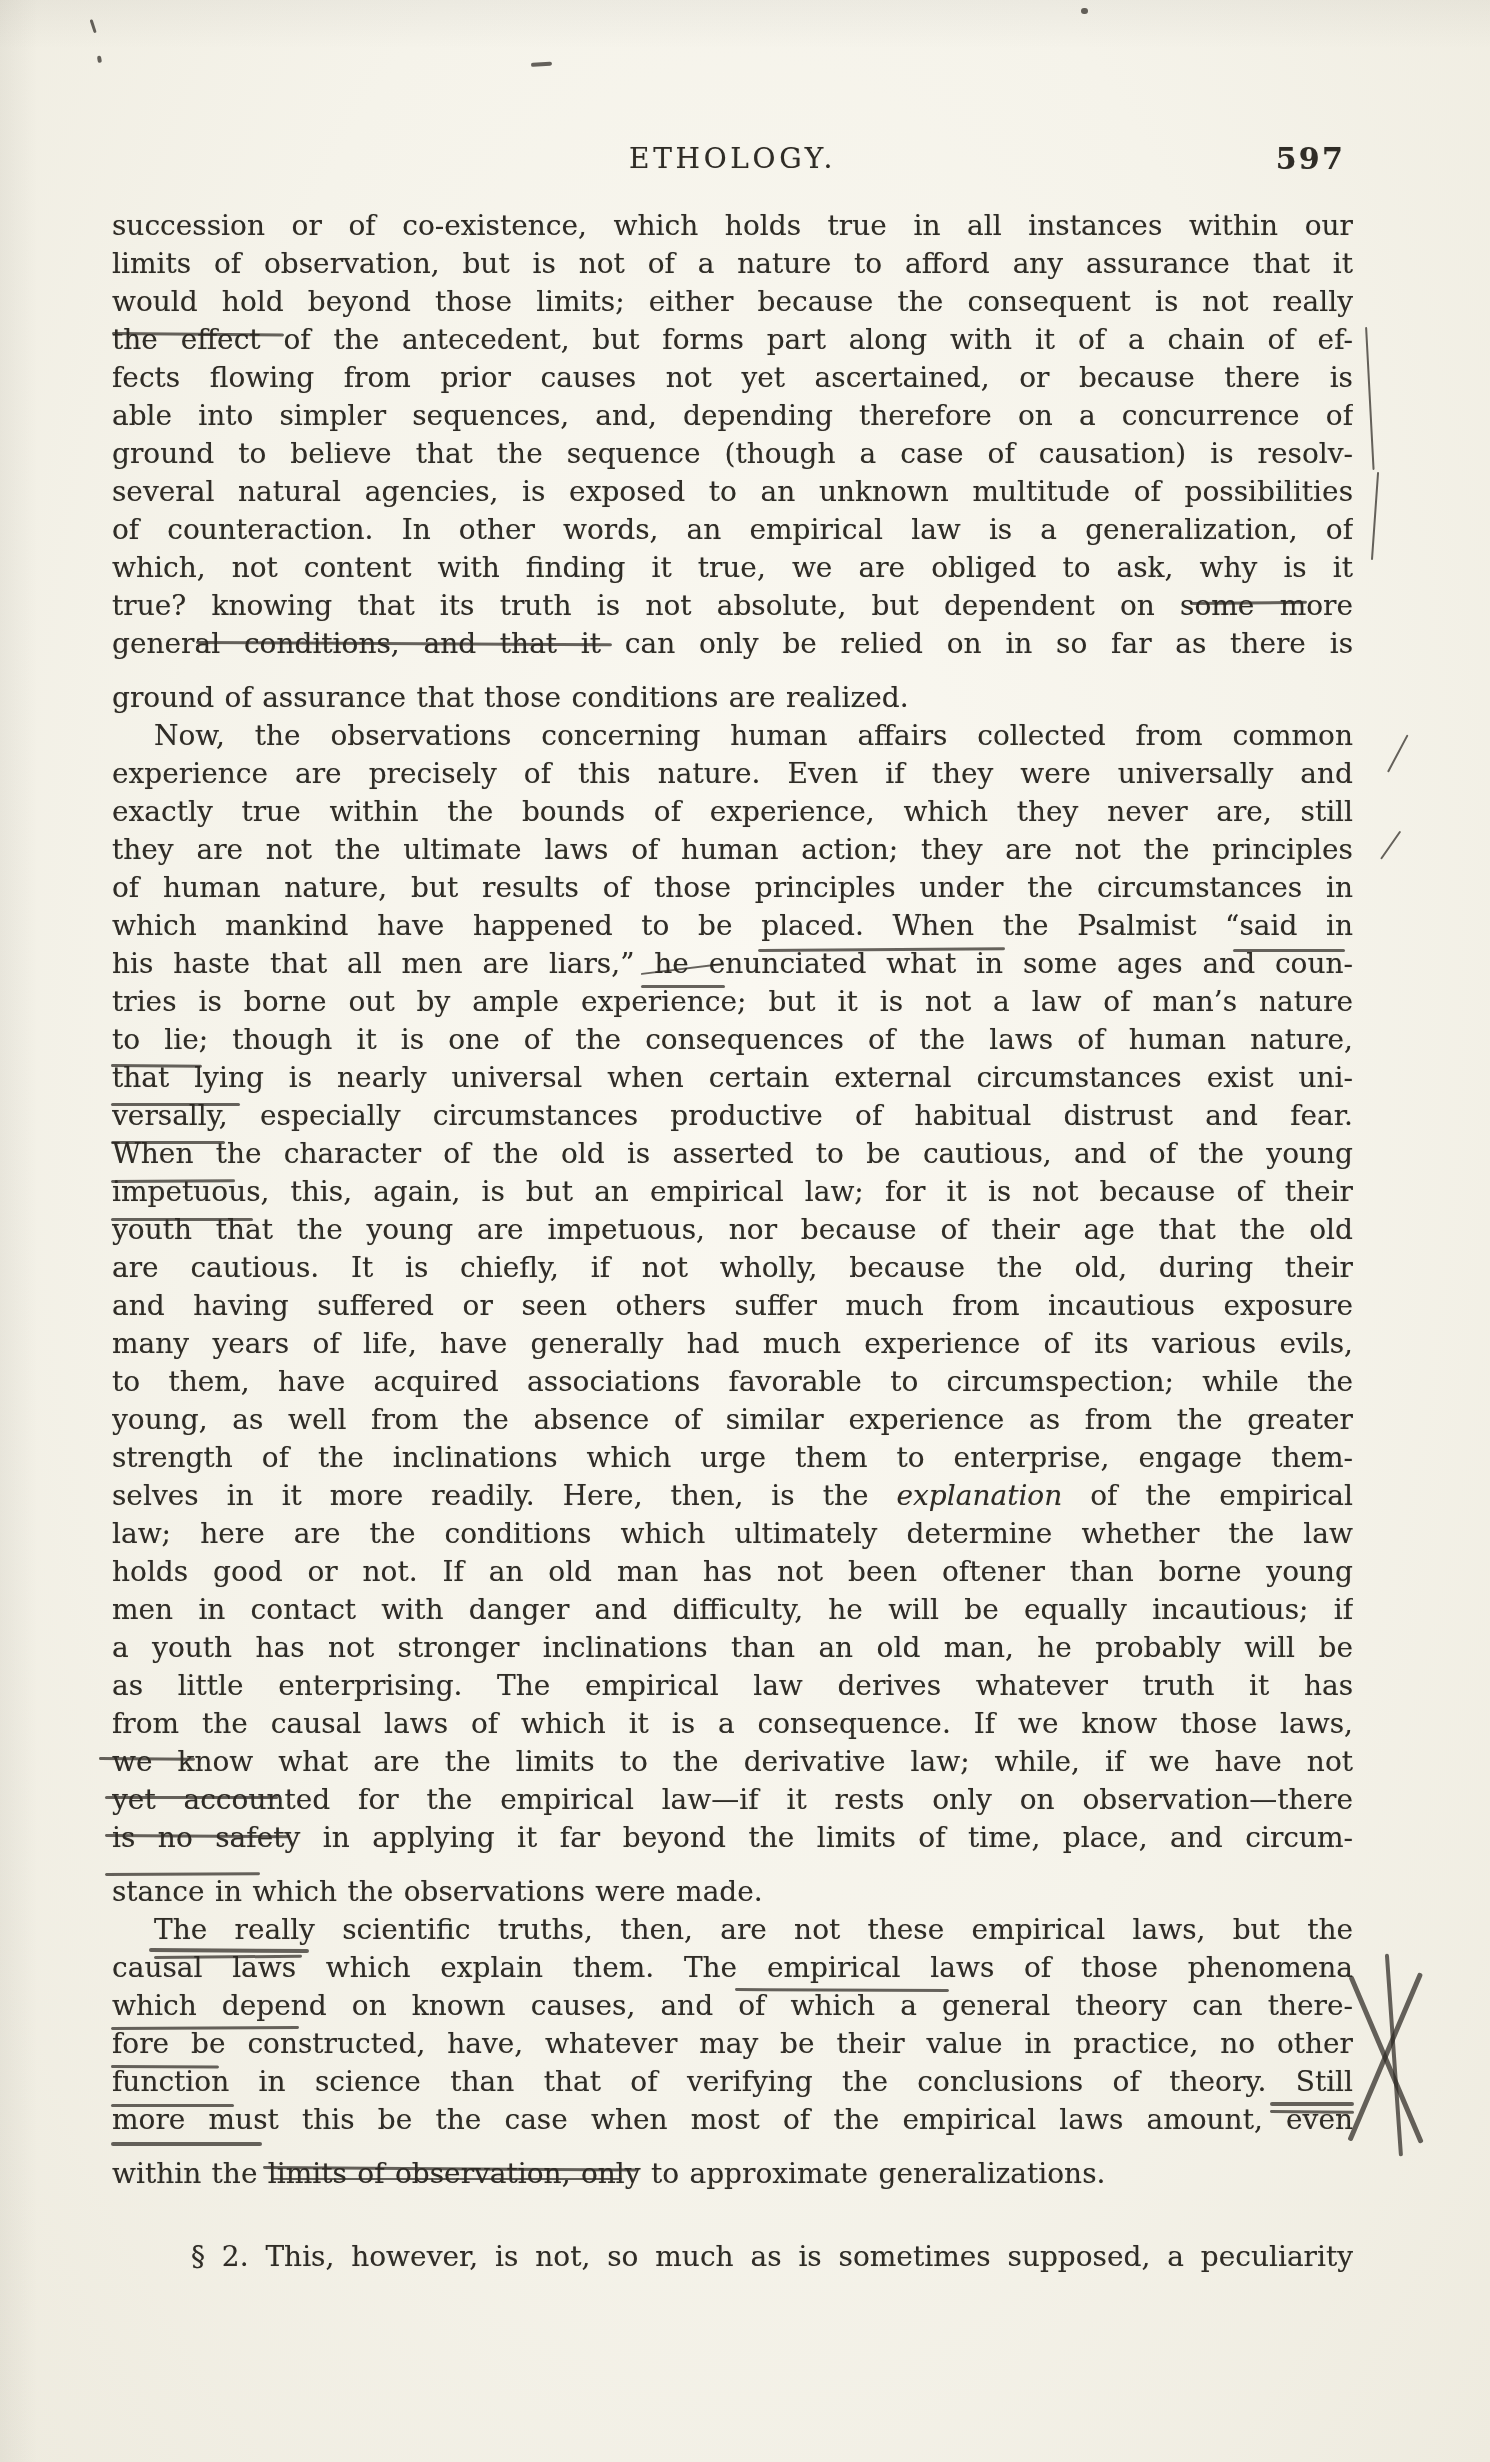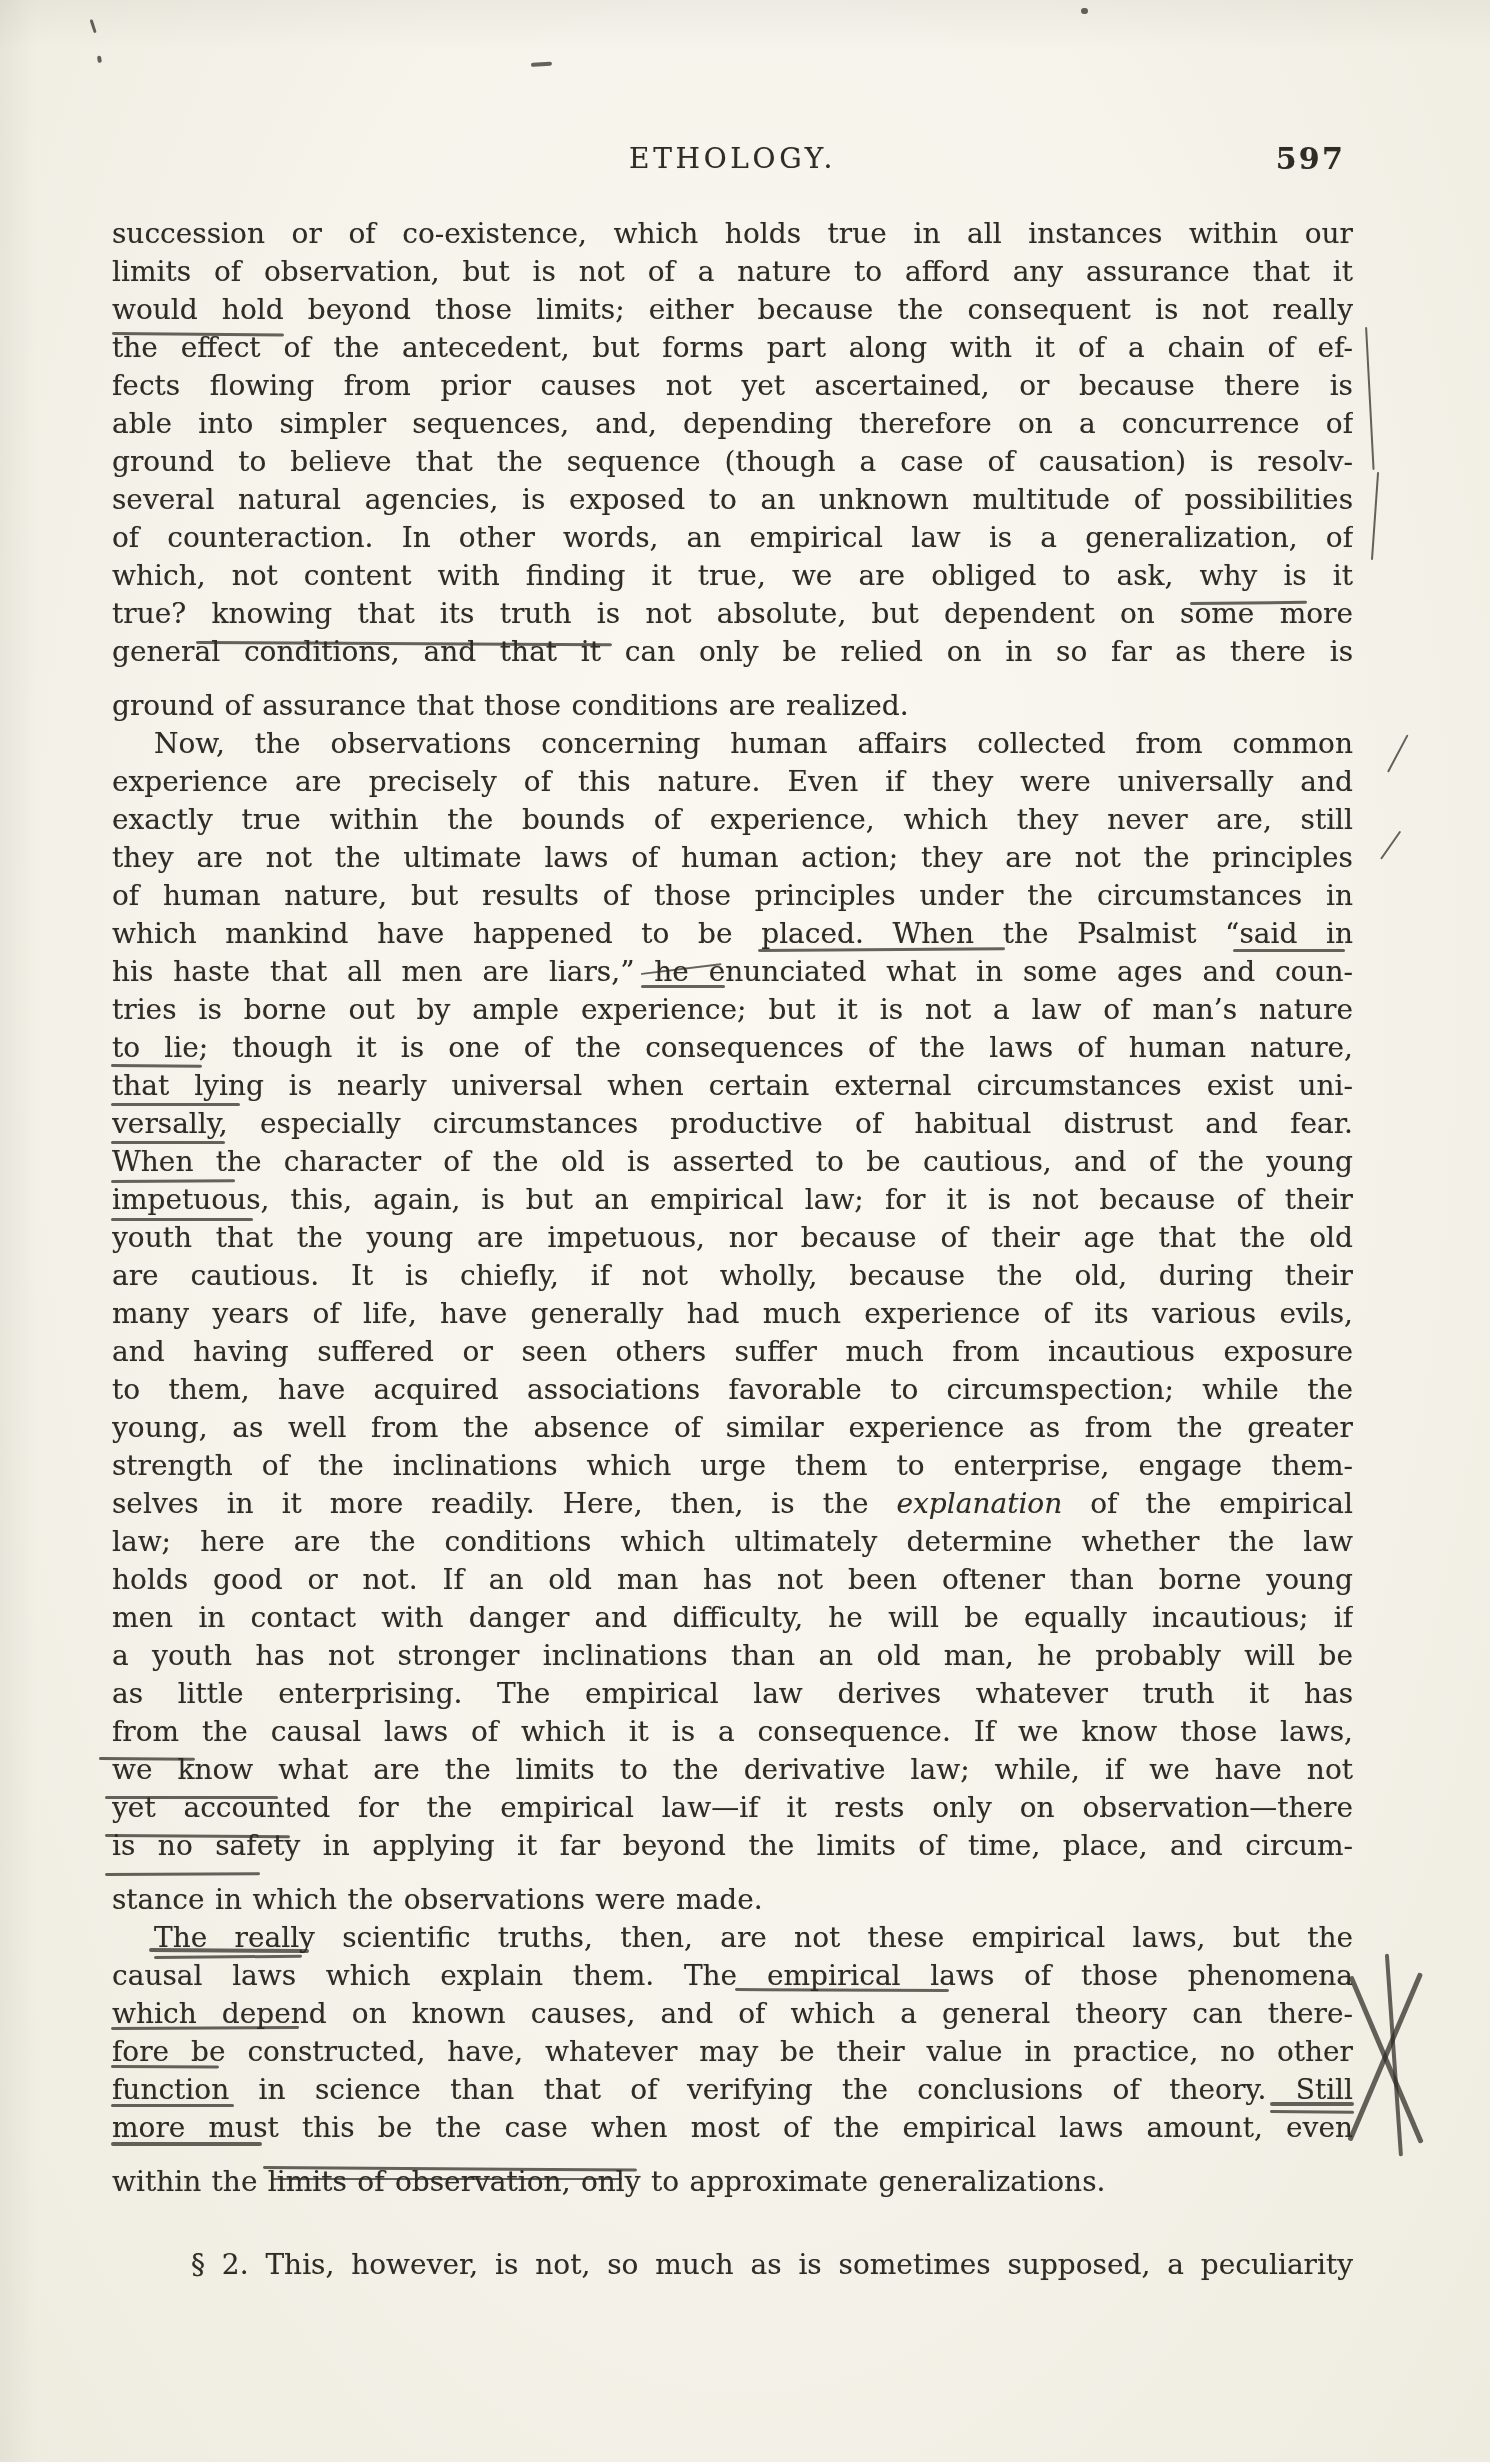--- a/index.html
+++ b/index.html
@@ -45,21 +45,21 @@
     top: 0;
     font-size: 30px;
     font-weight: 700;
     letter-spacing: 2.2px;
     line-height: 40px;
     text-shadow: 0 0 0.7px rgba(46,42,36,0.35);
   }
   .text-block {
     position: absolute;
     left: 112px;
-    top: 215px;
+    top: 207px;
     width: 1241px;
     font-size: 28px;
     word-spacing: 1.5px;
     text-shadow: 0 0 0.7px rgba(46,42,36,0.38);
   }
   .paragraph { margin: 0; }
   .line {
     height: 38px;
     line-height: 38px;
     overflow: hidden;
@@ -123,22 +123,22 @@
         <div class="line">which mankind have happened to be placed.  When the Psalmist “said in</div>
         <div class="line">his haste that all men are liars,” he enunciated what in some ages and coun-</div>
         <div class="line">tries is borne out by ample experience; but it is not a law of man’s nature</div>
         <div class="line">to lie; though it is one of the consequences of the laws of human nature,</div>
         <div class="line">that lying is nearly universal when certain external circumstances exist uni-</div>
         <div class="line">versally, especially circumstances productive of habitual distrust and fear.</div>
         <div class="line">When the character of the old is asserted to be cautious, and of the young</div>
         <div class="line">impetuous, this, again, is but an empirical law; for it is not because of their</div>
         <div class="line">youth that the young are impetuous, nor because of their age that the old</div>
         <div class="line">are cautious.  It is chiefly, if not wholly, because the old, during their</div>
+        <div class="line">and having suffered or seen others suffer much from incautious exposure</div>
         <div class="line">many years of life, have generally had much experience of its various evils,</div>
-        <div class="line">and having suffered or seen others suffer much from incautious exposure</div>
         <div class="line">to them, have acquired associations favorable to circumspection; while the</div>
         <div class="line">young, as well from the absence of similar experience as from the greater</div>
         <div class="line">strength of the inclinations which urge them to enterprise, engage them-</div>
         <div class="line">selves in it more readily.  Here, then, is the <i>explanation</i> of the empirical</div>
         <div class="line">law; here are the conditions which ultimately determine whether the law</div>
         <div class="line">holds good or not.  If an old man has not been oftener than borne young</div>
         <div class="line">men in contact with danger and difficulty, he will be equally incautious; if</div>
         <div class="line">a youth has not stronger inclinations than an old man, he probably will be</div>
         <div class="line">as little enterprising.  The empirical law derives whatever truth it has</div>
         <div class="line">from the causal laws of which it is a consequence.  If we know those laws,</div>

